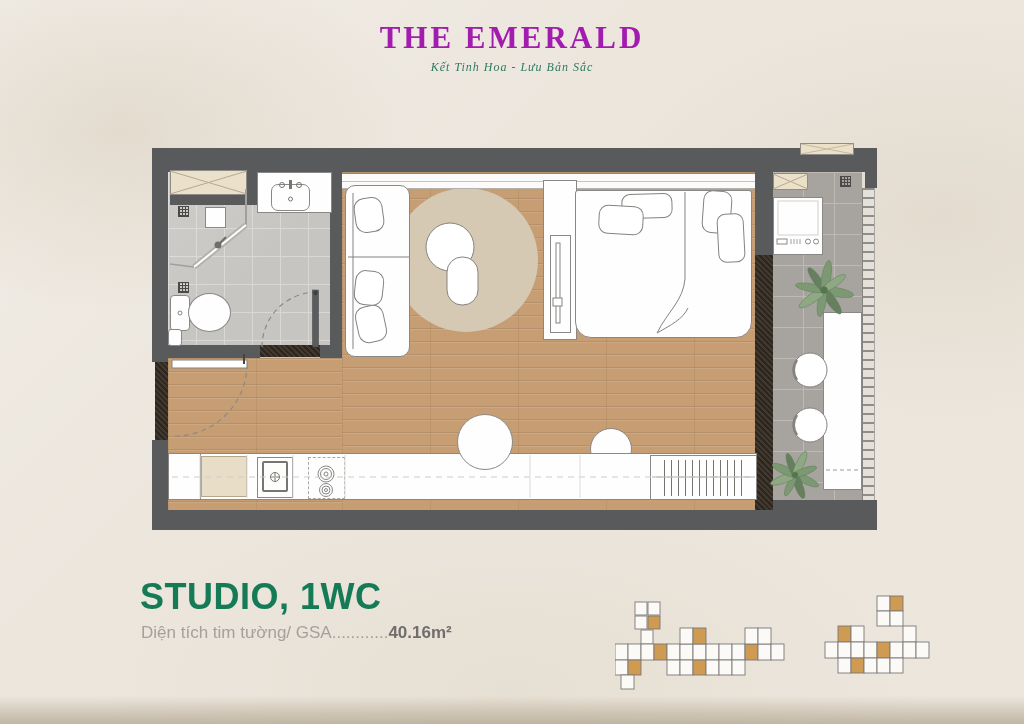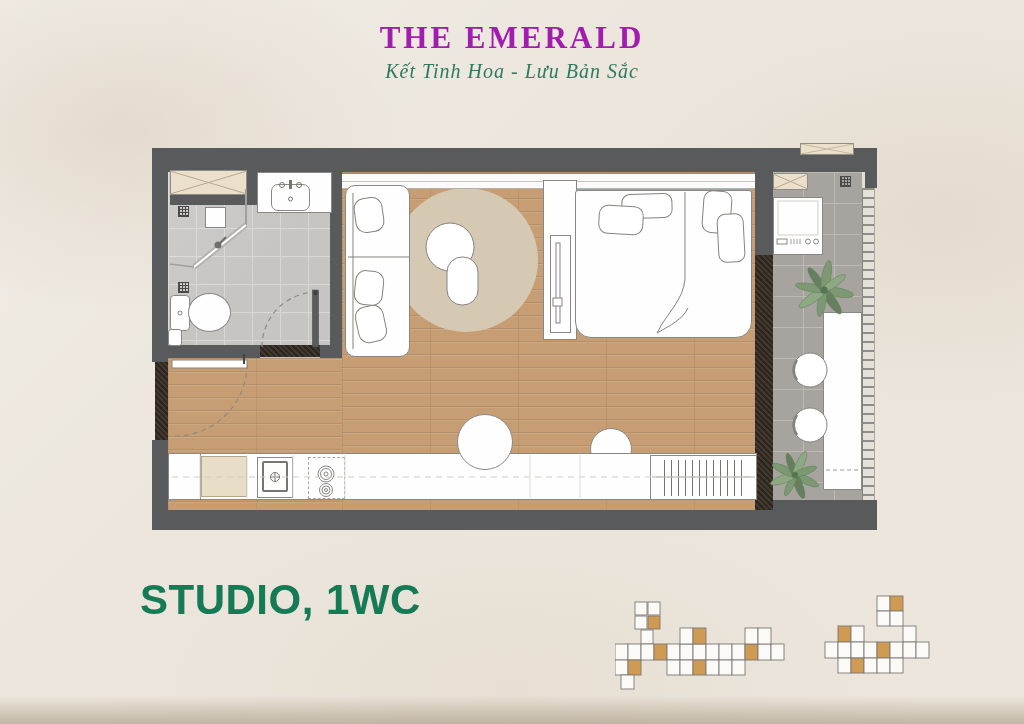--- a/index.html
+++ b/index.html
@@ -16,21 +16,21 @@
   .table-edge{position:absolute;left:0;right:0;bottom:0;height:28px;
     background:linear-gradient(180deg, rgba(167,152,127,0), rgba(167,152,127,.38) 60%, rgba(152,137,112,.5));}
 
   
   .brand{position:absolute;left:0;top:20px;width:1024px;text-align:center;}
   .brand-l1{font-family:"Liberation Serif",serif;font-weight:bold;font-size:31px;
     letter-spacing:3px;color:#a21caf;}
   .brand-l2{margin-top:2px;font-size:16px;font-weight:bold;letter-spacing:7px;color:#16604d;}
   .brand-l2 .gold{color:#c49559;}
   .brand-tag{margin-top:4px;font-family:"Liberation Serif",serif;font-style:italic;
-    font-size:20px;color:#2c7a60;letter-spacing:1px;}
+    font-size:12px;color:#2c7a60;letter-spacing:1px;}
 
   
   .plan{position:absolute;left:152px;top:143px;width:725px;height:387px;}
   .plan *{position:absolute;box-sizing:border-box;}
   .w{background:#595a5c;}
   .dk{background:repeating-linear-gradient(45deg,#41382e 0 2px,#2d2620 2px 4px);}
   .wb{background:#fefefe;border:1px solid #8a8886;}
   .wood{background-color:#c79e73;background-image:
       repeating-linear-gradient(180deg, rgba(255,255,255,.10) 0 2px, rgba(255,255,255,0) 2px 13px),
       repeating-linear-gradient(180deg, rgba(98,64,31,.28) 0 1px, rgba(98,64,31,0) 1px 13px),
@@ -45,21 +45,21 @@
   .beige{background:#ebe0ca;border:1px solid #8e8c88;}
   .rail{background:#e6e1d8;border-left:1px solid #85837f;border-right:1px solid #a9a7a3;
       background-image:repeating-linear-gradient(180deg,#8f8d89 0 2px, transparent 2px 9px);}
   .rug{border-radius:50%;background:radial-gradient(circle at 45% 40%, #ded2bf, #d3c5ae 70%, #cabb a3);
       background-color:#d6c9b4;}
   .winband{background:#fcfbf9;border-top:1px solid #8d8b87;border-bottom:1px solid #b3b1ad;}
   .winband:after{content:"";position:absolute;left:0;right:0;top:7px;height:1px;background:#c6c4c0;}
   .svgov{left:0;top:0;pointer-events:none;}
 
   
-  .title{position:absolute;left:140px;top:576px;font-size:42px;font-weight:800;
+  .title{position:absolute;left:140px;top:576px;font-size:36px;font-weight:800;
     color:#157a56;letter-spacing:.5px;}
   .rows{position:absolute;left:141px;top:620px;font-size:17px;line-height:25px;}
   .rows .lab{color:#a3a19e;}
   .rows .val{color:#6f6e6c;font-weight:bold;}
   .keyplans{position:absolute;left:615px;top:590px;}
 </style>
 </head>
 <body>
 
 <div class="bgtex"></div>
@@ -251,20 +251,21 @@
         <ellipse cx="11" cy="0" rx="15" ry="4" transform="rotate(295)" fill="#8fa884"></ellipse>
         <ellipse cx="10" cy="0" rx="13" ry="3.5" transform="rotate(340)"></ellipse>
         <circle cx="0" cy="0" r="3" fill="#55754f"></circle>
       </g>
     </g>
   </svg>
 </div>
 
 <div class="title">STUDIO, 1WC</div>
 <div class="rows">
+  <div><span class="lab">Diện tích tim tường/ GSA</span><span class="lab">............</span><span class="val">40.16m²</span></div>
 </div>
 
 <svg class="keyplans" width="320" height="105" viewBox="0 0 320 105">
   <g stroke="#7b7975" stroke-width=".9">
     <g fill="#fbfaf7">
       <rect x="20" y="12" width="12" height="13"></rect>
         <rect x="33" y="12" width="12" height="13"></rect>
       <rect x="20" y="26" width="12" height="13"></rect>
         <rect x="33" y="26" width="12" height="13" fill="#cf9a52"></rect>
       <rect x="26" y="40" width="12" height="14"></rect>

